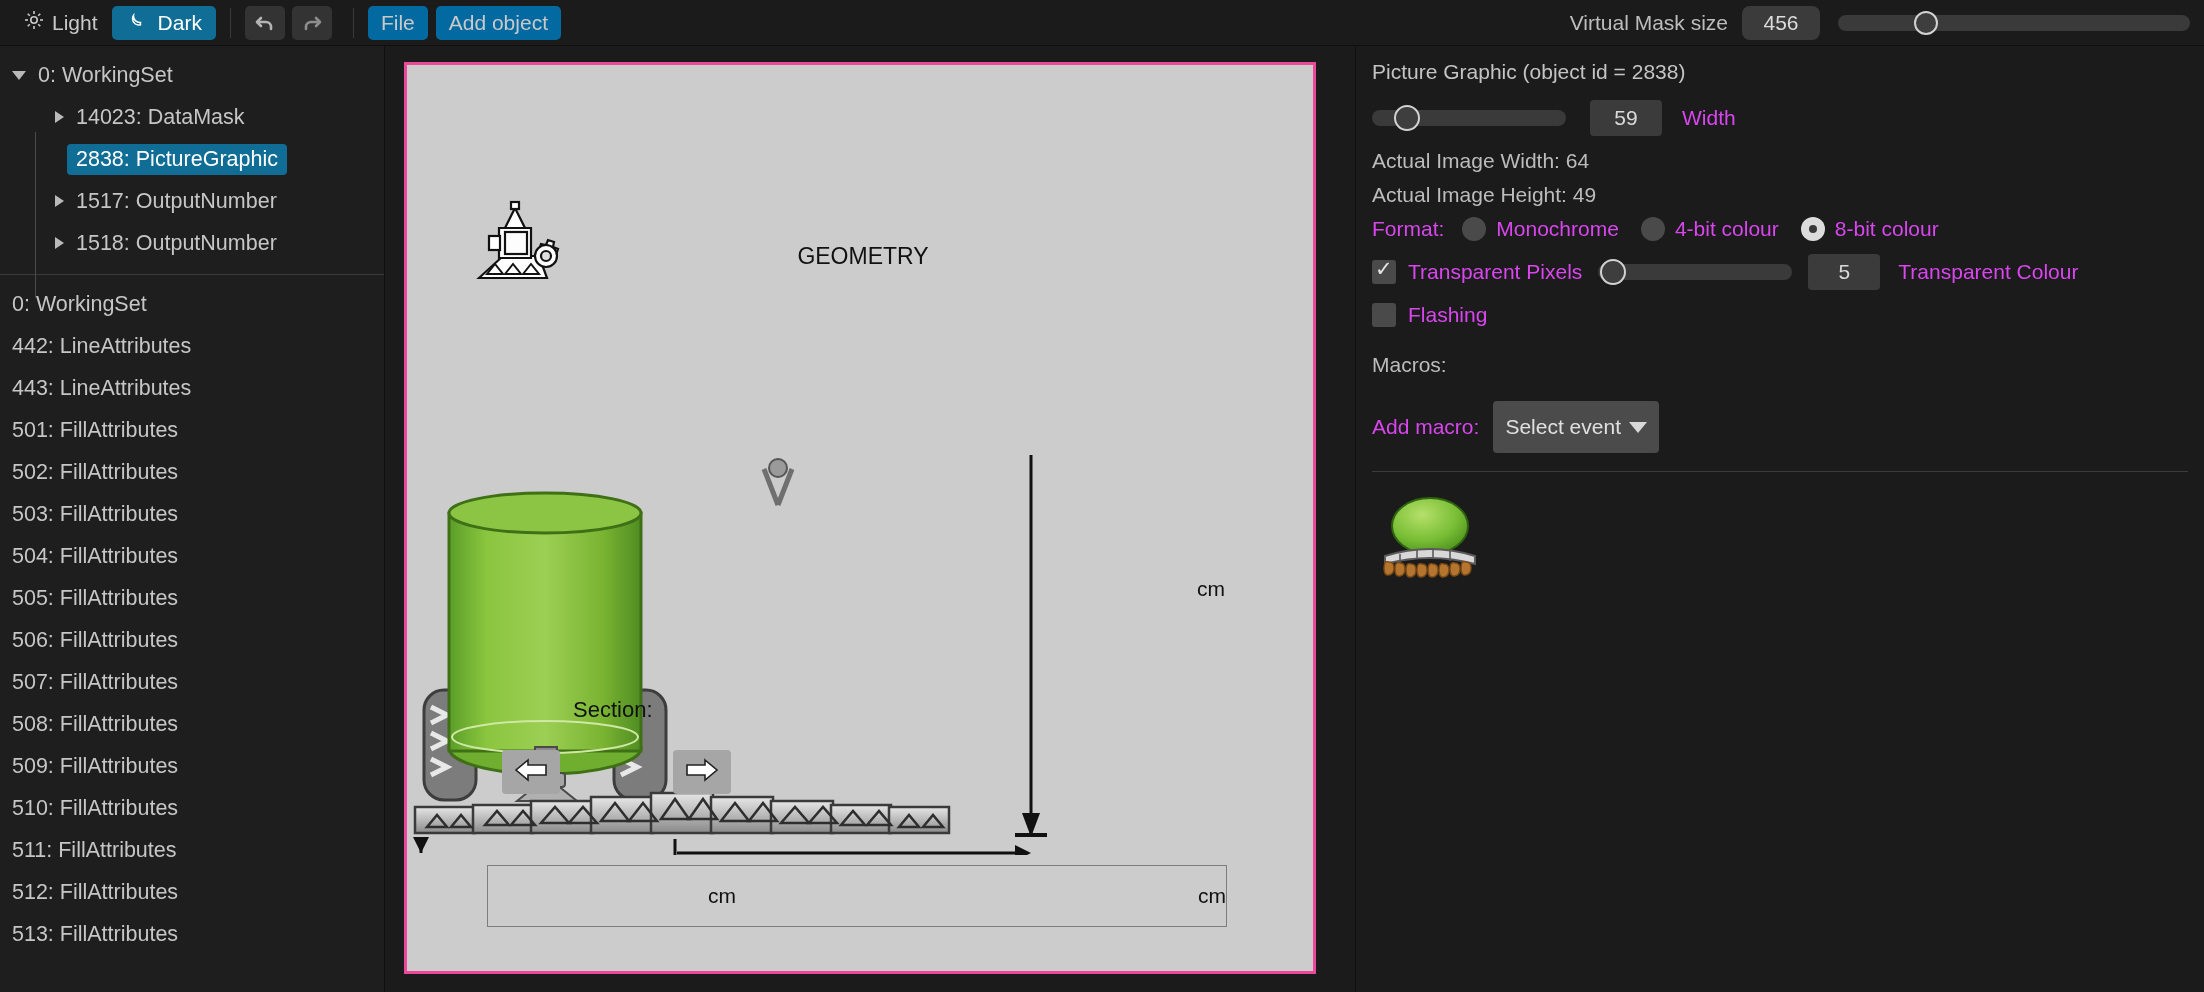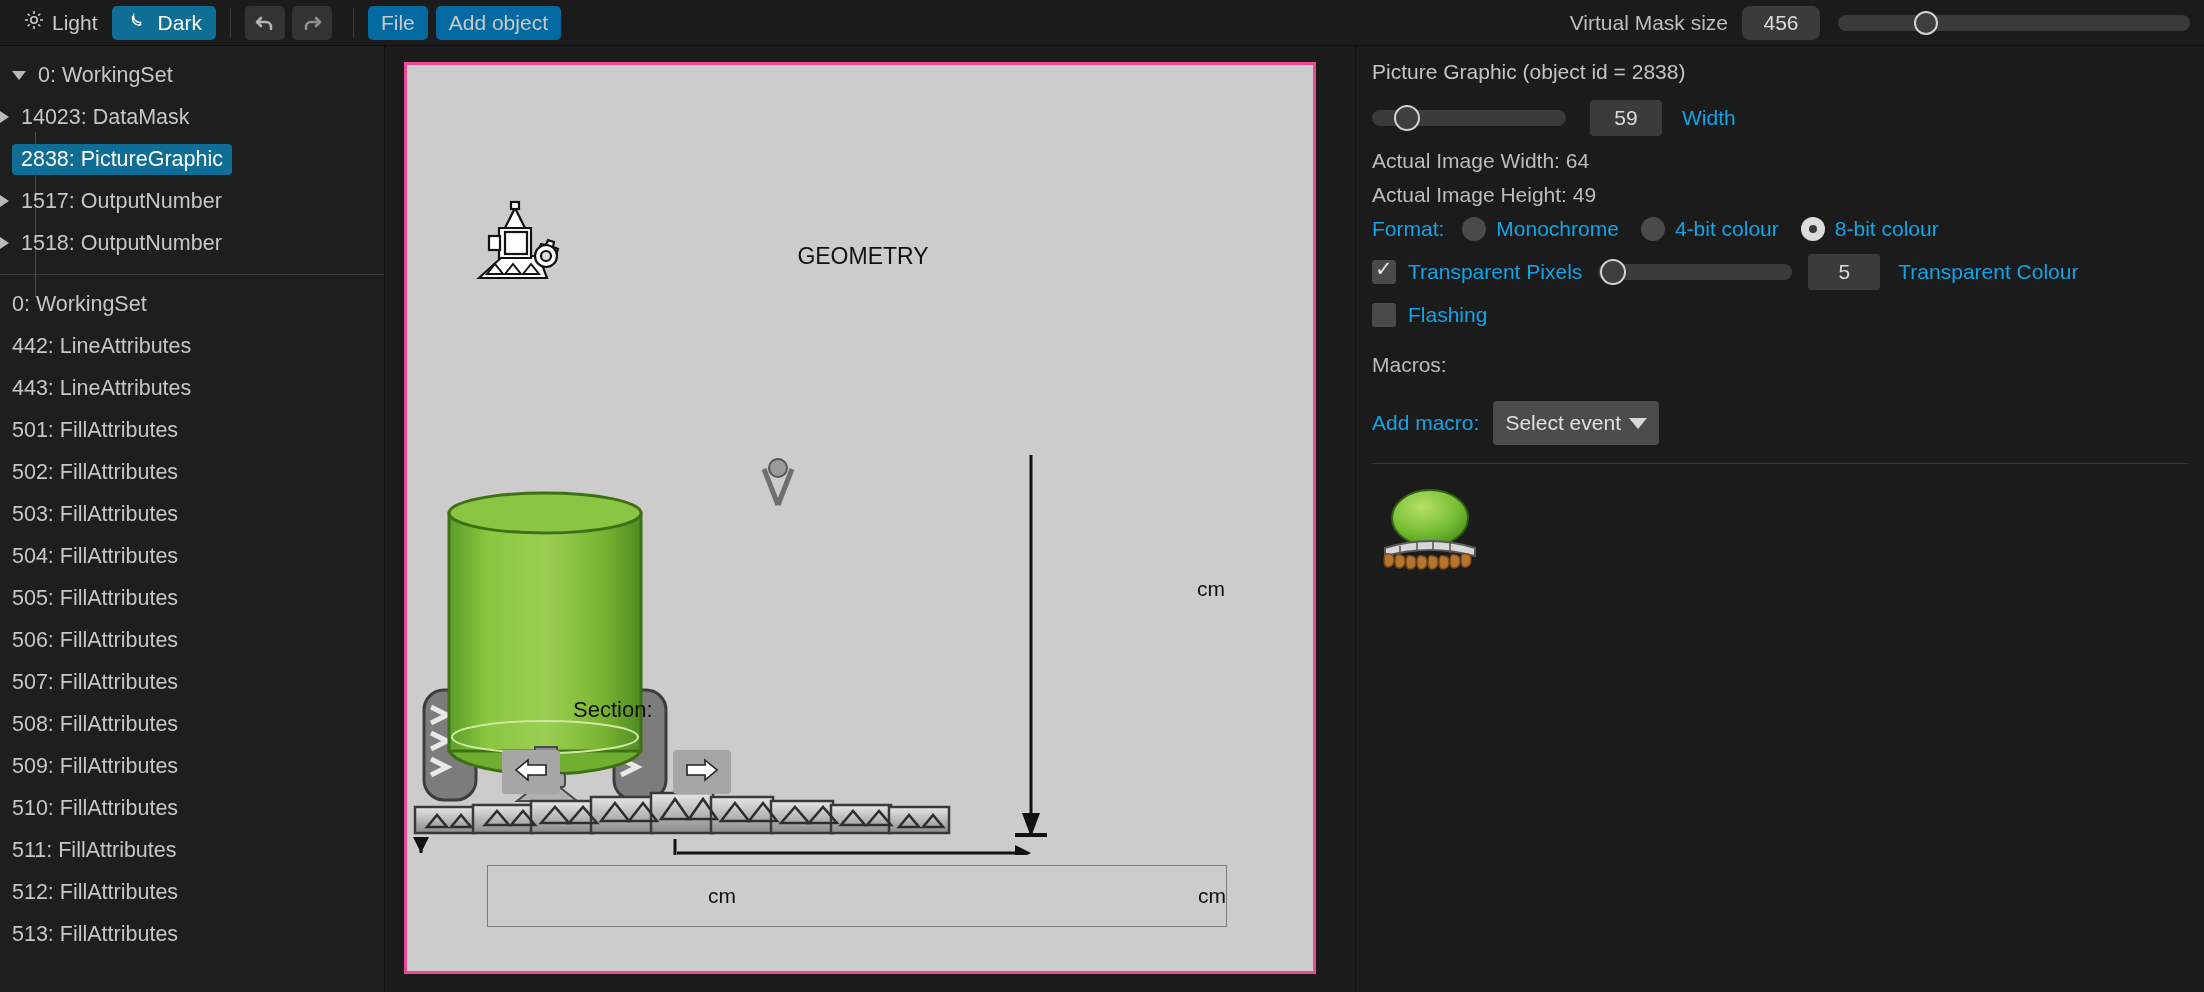--- a/index.html
+++ b/index.html
@@ -84,21 +84,21 @@
     flex: 0 0 auto;
   }
   .tree-row .arrow.down {
     border-left: 7px solid transparent;
     border-right: 7px solid transparent;
     border-top: 9px solid #b9b9b9;
     border-bottom: 0;
   }
   .tree-row .lbl { white-space: nowrap; }
   .tree-row.depth0 { padding-left: 12px; }
-  .tree-row.depth1 { }
+  .tree-row.depth1 { padding-left: 55px; }
   .tree-row.sel .lbl {
     background: #0f6d96; color: #ffffff;
     border-radius: 4px; padding: 3px 9px; margin-left: -9px;
   }
   .tree-guide {
     position: absolute; left: 35px; top: 86px; width: 1px; height: 166px;
     background: #4a4a4a;
   }
   .tree-sep {
     height: 1px; background: #3c3c3c; margin: 10px 0 8px 0;
@@ -171,21 +171,21 @@
     position: absolute; top: -5px;
     width: 26px; height: 26px; border-radius: 50%;
     background: #3e3e3e; border: 2px solid #d2d2d2;
   }
   .p-numbox {
     min-width: 72px; height: 36px; border-radius: 4px;
     background: #3b3b3b; color: #dadada; font-size: 21px;
     display: flex; align-items: center; justify-content: center;
     cursor: text;
   }
-  .p-text { color: #0ea5e9; }
+  .p-text { color: #d946ef; }
   .p-line { margin-bottom: 10px; color: #bcbcbc; }
   .radio {
     width: 24px; height: 24px; border-radius: 50%;
     background: #4a4a4a; position: relative; cursor: pointer;
     flex: 0 0 auto;
   }
   .radio.on { background: #dcdcdc; }
   .radio.on::after {
     content: ""; position: absolute; left: 8px; top: 8px;
     width: 8px; height: 8px; border-radius: 50%; background: #3a3a3a;
@@ -195,21 +195,21 @@
     background: #4a4a4a; cursor: pointer; flex: 0 0 auto;
     position: relative;
   }
   .checkbox.on::after {
     content: "\2713";
     position: absolute; left: 3px; top: -3px;
     color: #e6e6e6; font-size: 21px;
   }
   .p-hr { height: 1px; background: #3a3a3a; margin: 18px 0 14px 0; }
   .dropdown {
-    height: 44px; padding: 8px 12px; border-radius: 4px;
+    height: 52px; padding: 8px 12px; border-radius: 4px;
     background: #4b4b4b; color: #e0e0e0; font-size: 21px;
     display: flex; align-items: center; gap: 8px; cursor: pointer;
   }
   .dropdown .caret {
     width: 0; height: 0;
     border-left: 9px solid transparent;
     border-right: 9px solid transparent;
     border-top: 11px solid #d8d8d8;
   }
   .thumb-wrap {

